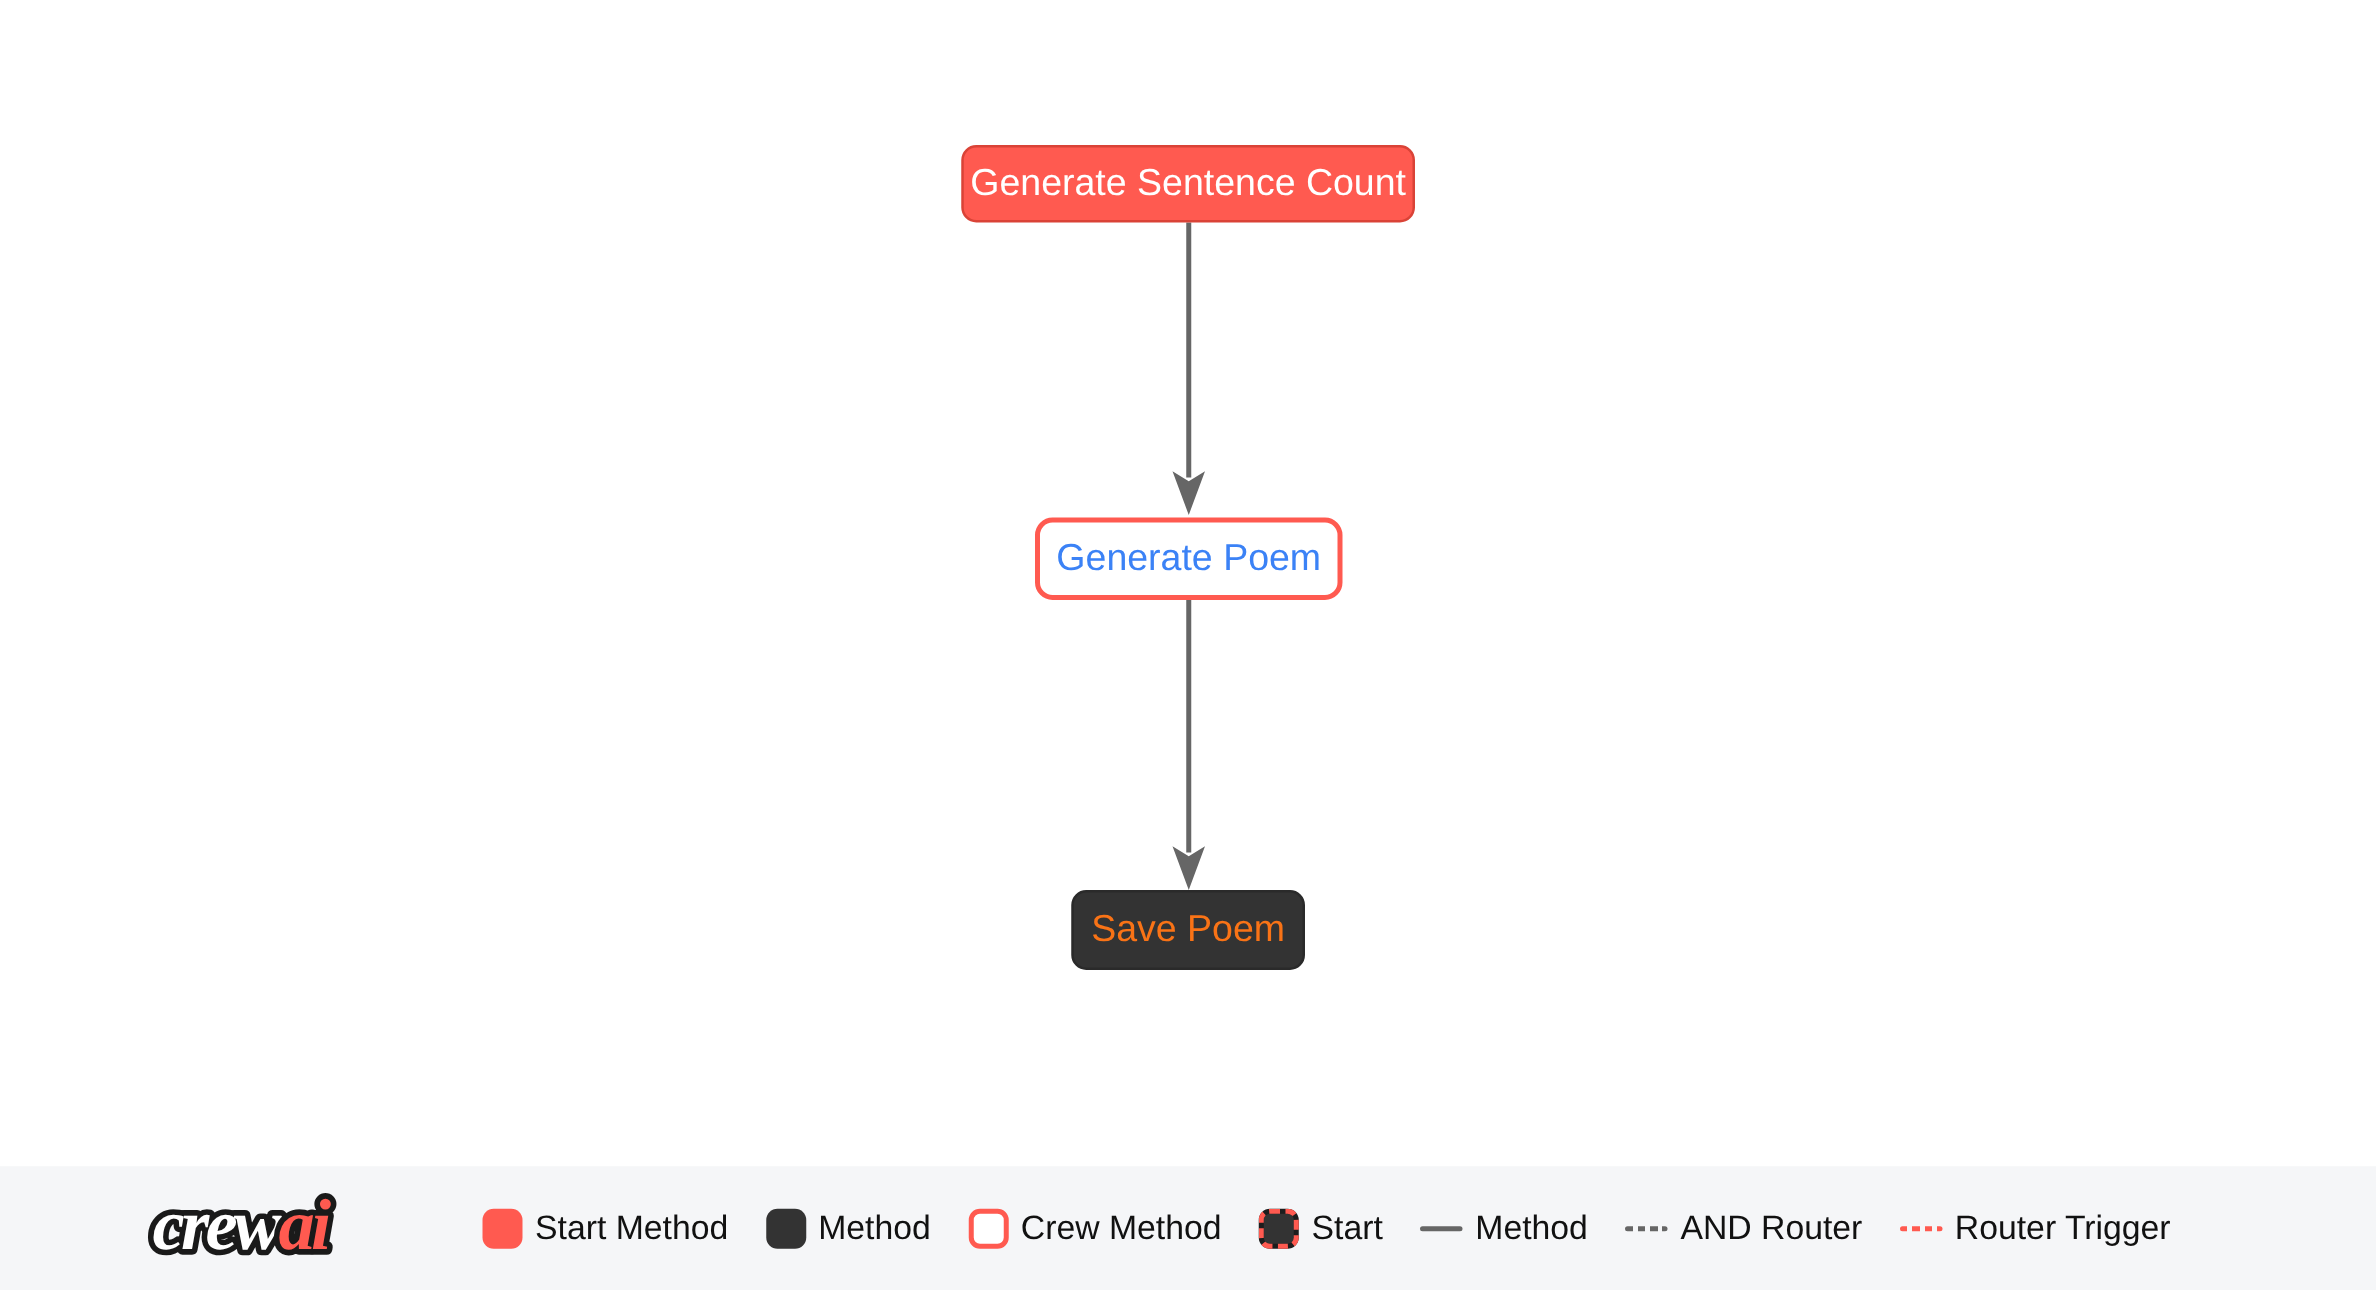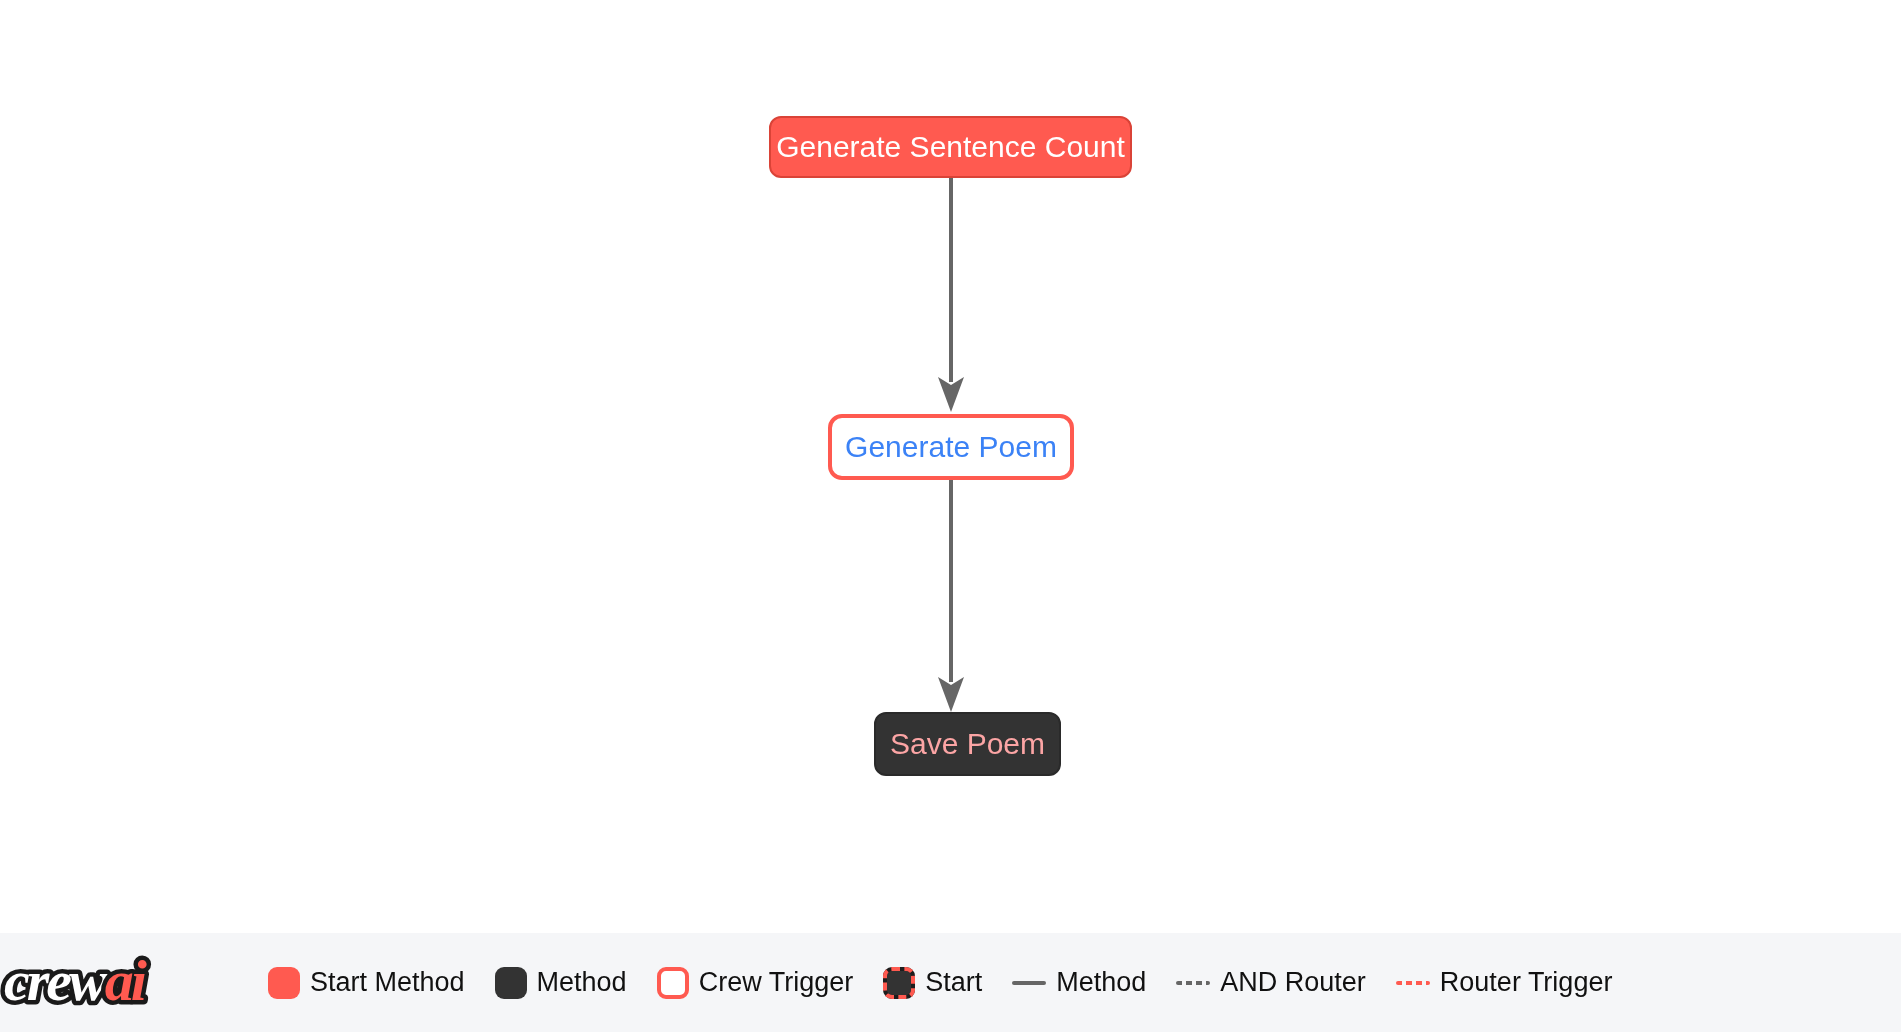--- a/index.html
+++ b/index.html
@@ -40,30 +40,30 @@
     background: #ffffff;
     border: 4px solid #FF5A50;
     border-radius: 14px;
     color: #3b82f6;
   }
   .node-method {
     left: 857px; top: 712px; width: 187px; height: 64px;
     background: #333333;
     border: 2px solid #2a2a2a;
     border-radius: 12px;
-    color: #fca5a5;
-    margin-left: 17px;
+    color: #f97316;
   }
   
   .legend {
     position: absolute;
     left: 0; bottom: 0; width: 1901px; height: 99px;
     background: #f5f6f8;
     display: flex;
     align-items: center;
+    padding-left: 118px;
     gap: 30px;
   }
   .logo { flex: none; margin-right: 6px; }
   .legend-item {
     display: flex; align-items: center; gap: 10px;
     font-size: 27px; color: #111111;
     white-space: nowrap;
     flex: none;
     justify-content: center;
   }
@@ -122,21 +122,21 @@
     <span>Start Method</span>
   </div>
 
   <div class="legend-item">
     <span class="sw sw-method"></span>
     <span>Method</span>
   </div>
 
   <div class="legend-item">
     <span class="sw sw-crew"></span>
-    <span>Crew Trigger</span>
+    <span>Crew Method</span>
   </div>
 
   <div class="legend-item">
     <span class="sw sw-router"></span>
     <span>Start</span>
   </div>
 
   <div class="legend-item">
     <span class="sw-line sw-line-solid"></span>
     <span>Method</span>

